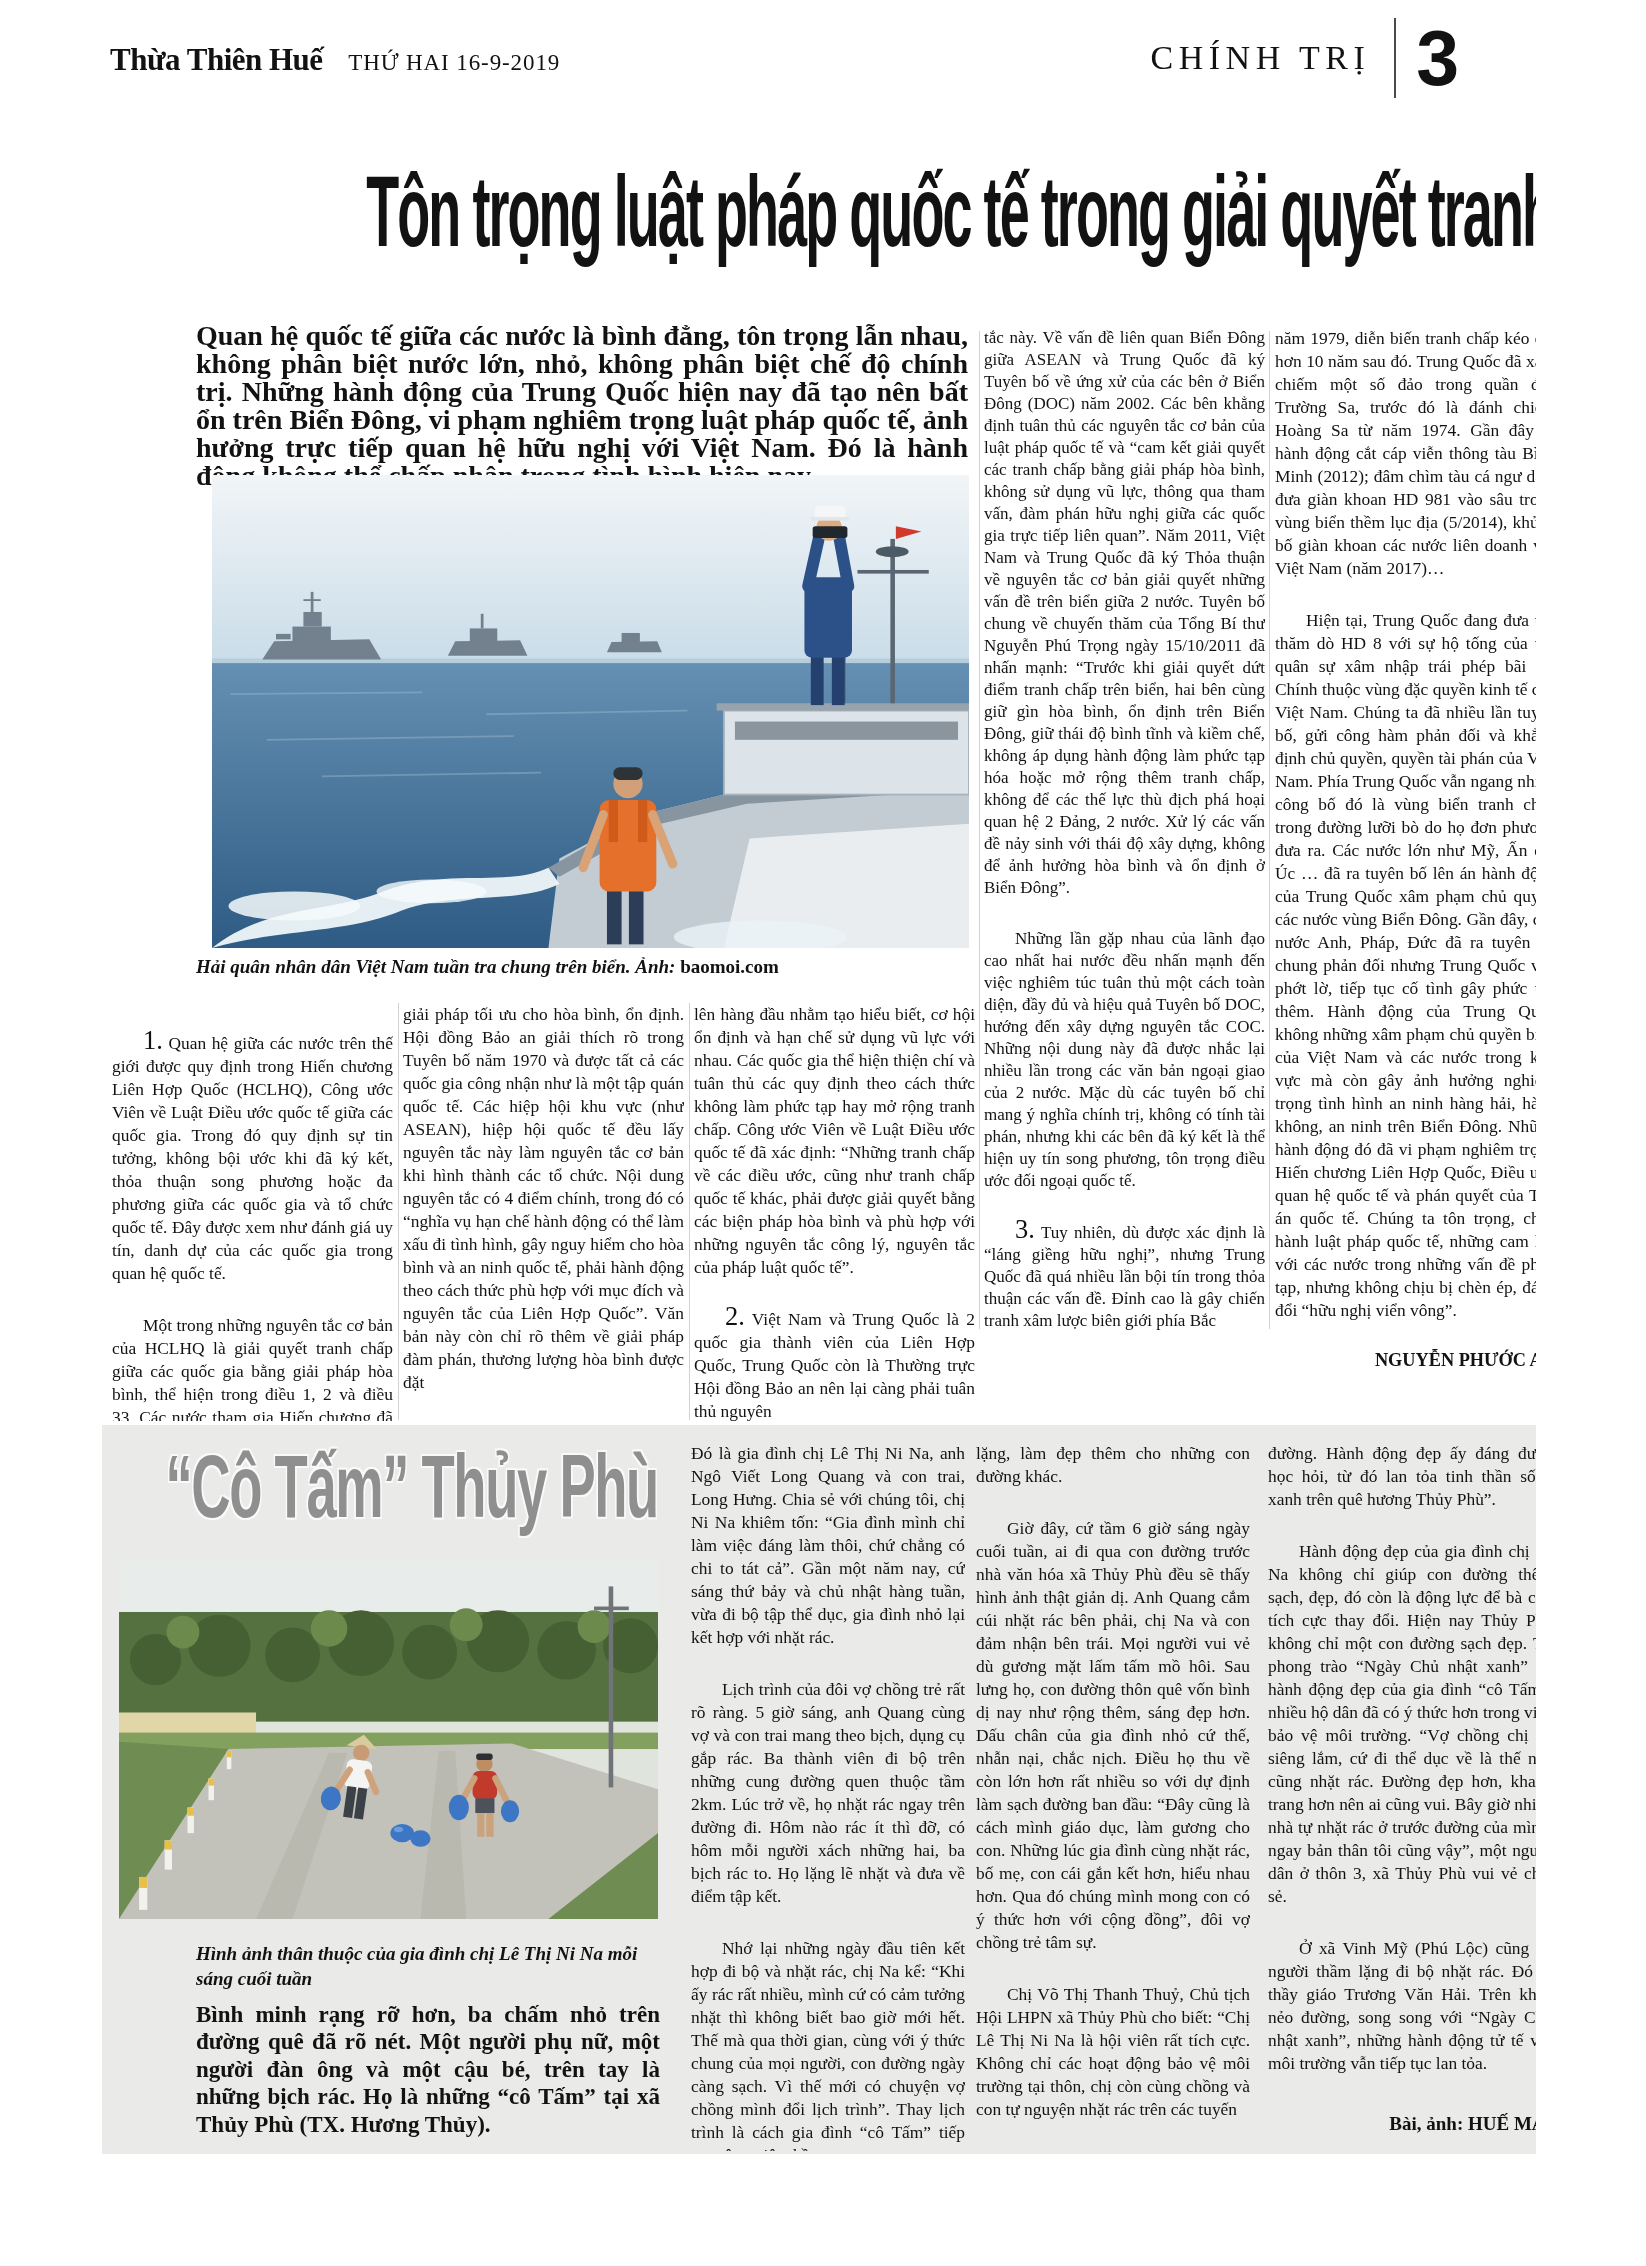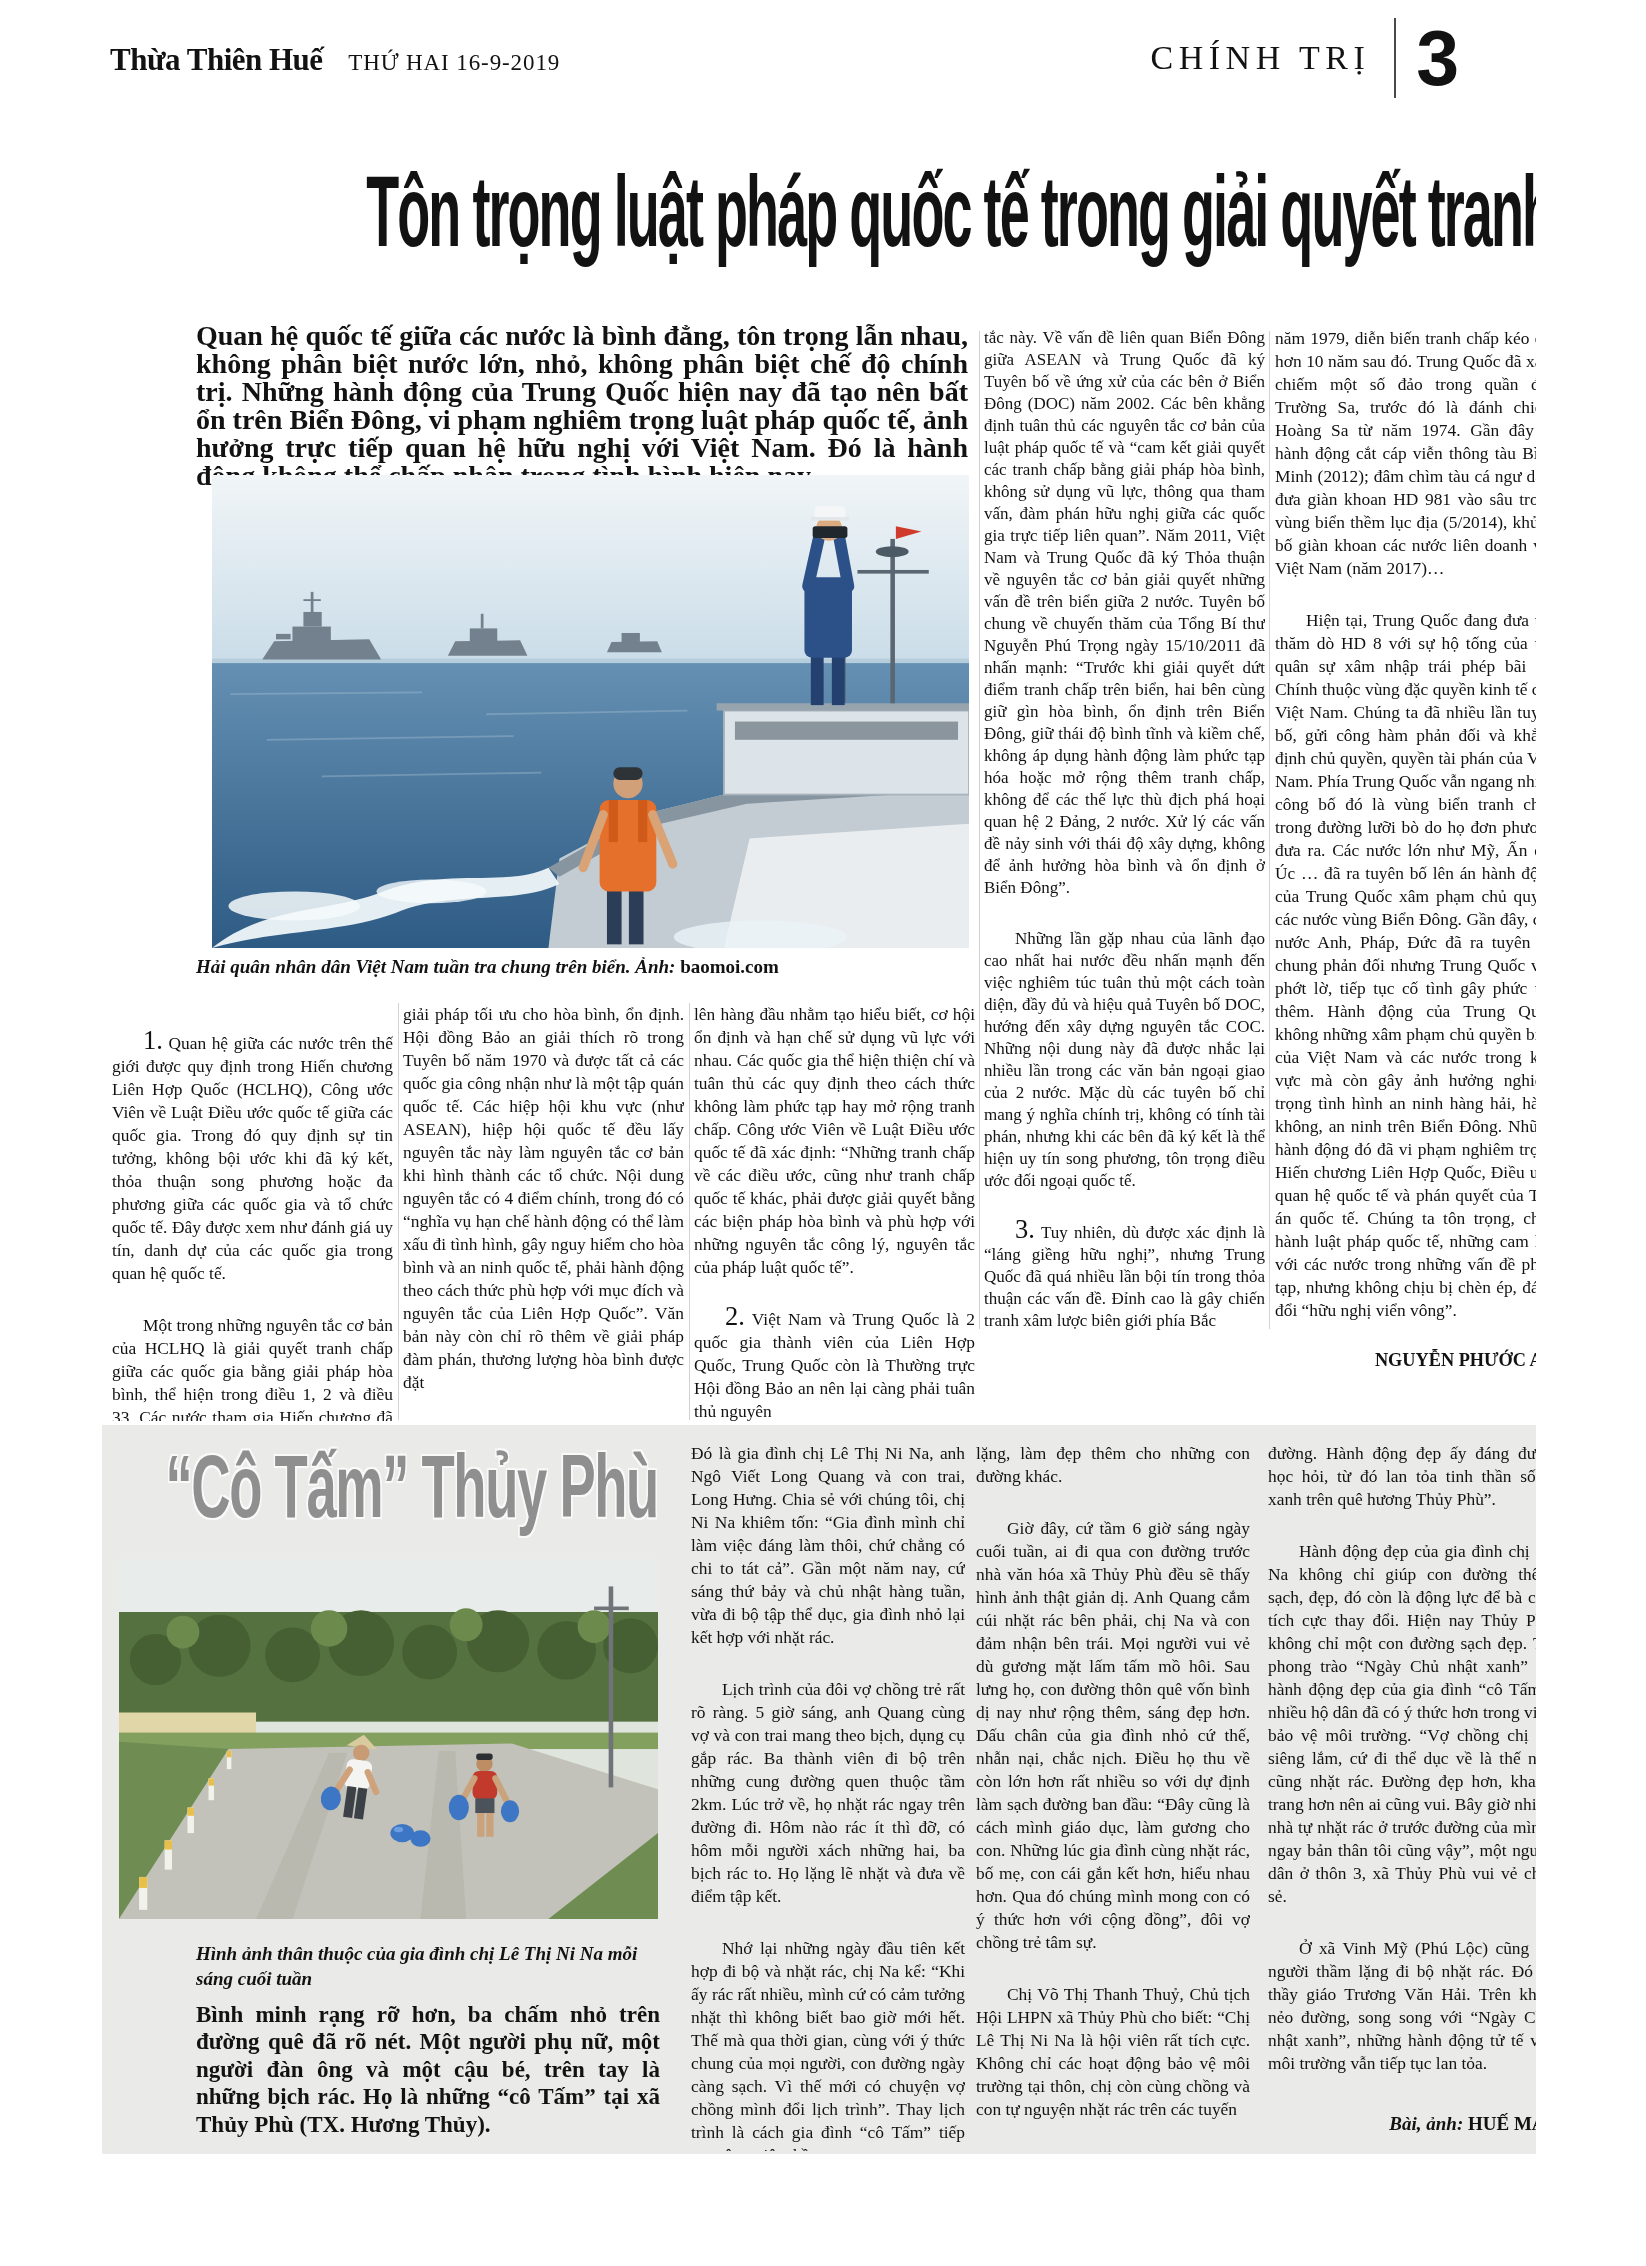--- a/index.html
+++ b/index.html
@@ -55,21 +55,21 @@
                  text-shadow:1.8px 1.8px 0 #fafafa,-1.8px -1.8px 0 #fafafa,1.8px -1.8px 0 #fafafa,-1.8px 1.8px 0 #fafafa; }
   .photo2 { left:119px; top:1559px; width:539px; height:360px; background:#dfe5dd; }
   .caption2 { left:196px; top:1941px; width:464px; font-size:19px; line-height:25px;
               font-weight:bold; font-style:italic; }
   .lead2 { left:196px; top:2001px; width:464px; font-size:23px; line-height:27.4px;
            font-weight:bold; text-align:justify; }
   .cA { left:691px;  top:1442px; width:274px; height:709px; }
   .cB { left:976px; top:1442px; width:274px; height:709px; }
   .cC { left:1268px; top:1442px; width:285px; height:665px; }
   .byline2 { left:1268px; top:2113px; width:285px; text-align:right; font-size:19px; font-weight:bold; }
-  .byline2 .prefix { font-style:italic; }
+  .byline2 .prefix { }
 </style>
 </head>
 <body>
 
 <div class="page">
 
   <div class="abs mast-left">
     <span class="paper-name">Thừa Thiên Huế</span>
     <span class="date-line">THỨ HAI 16-9-2019</span>
   </div>

